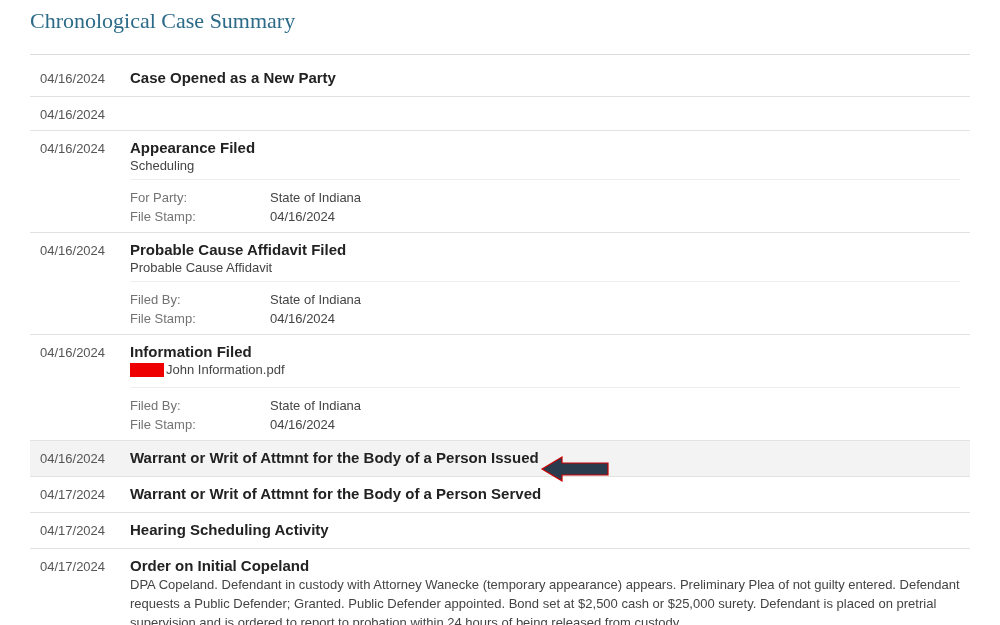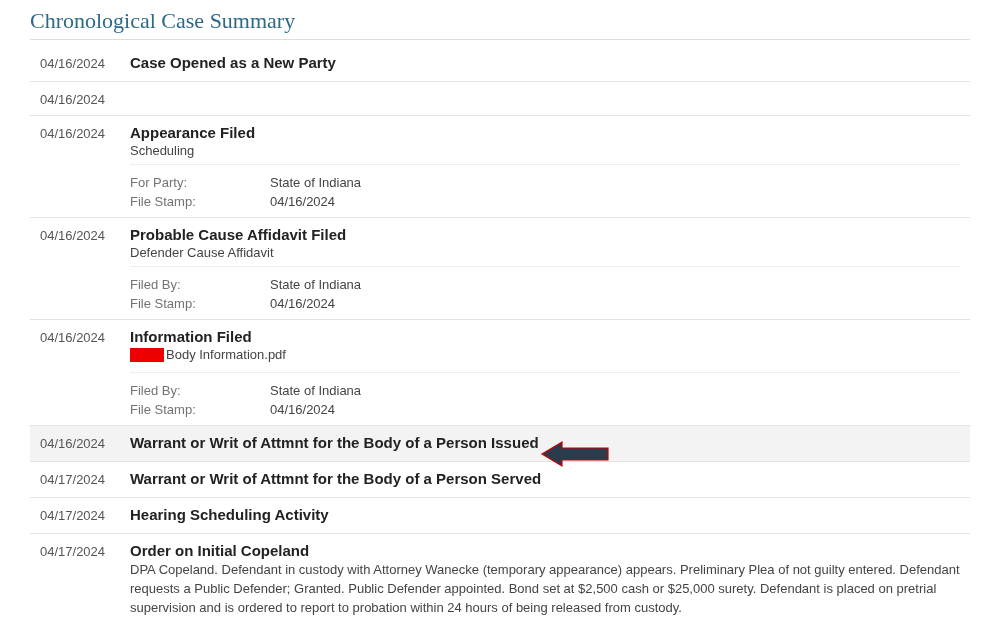--- a/index.html
+++ b/index.html
@@ -13,21 +13,21 @@
   }
   .container {
     padding: 0 30px;
   }
   h2.section-title {
     font-family: Georgia, "Times New Roman", serif;
     font-weight: 400;
     font-size: 22px;
     color: #2b6a88;
     margin: 8px 0 6px 0;
-    padding-bottom: 5px;
+    padding-bottom: 20px;
     border-bottom: 1px solid #ddd;
   }
   .entry {
     display: flex;
     border-bottom: 1px solid #e2e2e2;
     padding: 8px 0 8px 10px;
   }
   .entry.highlight {
     background: #f3f3f3;
   }
@@ -124,38 +124,38 @@
               <div class="meta-label">File Stamp:</div>
               <div class="meta-value">04/16/2024</div>
             </div>
           </div>
         </div>
       </div>
       <div class="entry">
         <div class="date-col">04/16/2024</div>
         <div class="body-col">
           <div class="entry-title">Probable Cause Affidavit Filed</div>
-          <div class="entry-sub">Defender Cause Affidavit</div>
+          <div class="entry-sub">Probable Cause Affidavit</div>
           <div class="meta-group">
             <div class="meta-row">
               <div class="meta-label">Filed By:</div>
               <div class="meta-value">State of Indiana</div>
             </div>
             <div class="meta-row">
               <div class="meta-label">File Stamp:</div>
               <div class="meta-value">04/16/2024</div>
             </div>
           </div>
         </div>
       </div>
       <div class="entry">
         <div class="date-col">04/16/2024</div>
         <div class="body-col"><div class="entry-title">Information Filed</div><div class="file-line">
             <span class="redact"></span>
-            <span class="file-name"> Body Information.pdf</span>
+            <span class="file-name"> John Information.pdf</span>
           </div><div class="meta-group">
             <div class="meta-row">
               <div class="meta-label">Filed By:</div>
               <div class="meta-value">State of Indiana</div>
             </div>
             <div class="meta-row">
               <div class="meta-label">File Stamp:</div>
               <div class="meta-value">04/16/2024</div>
             </div>
           </div></div>

